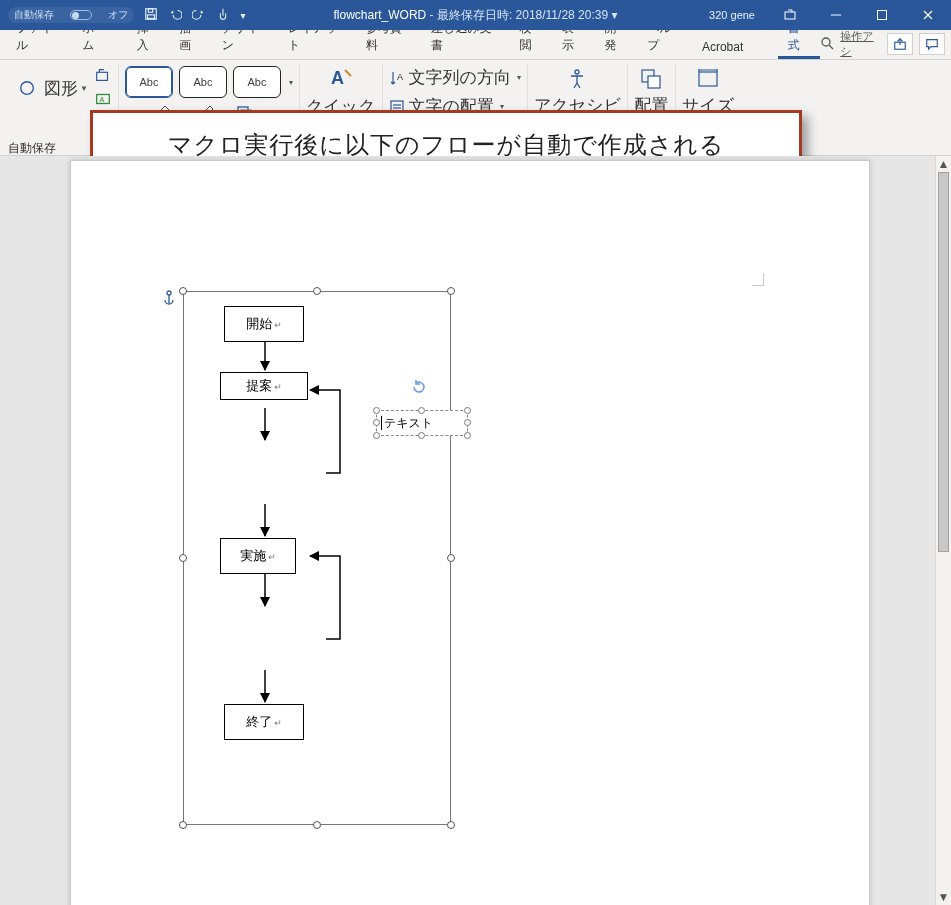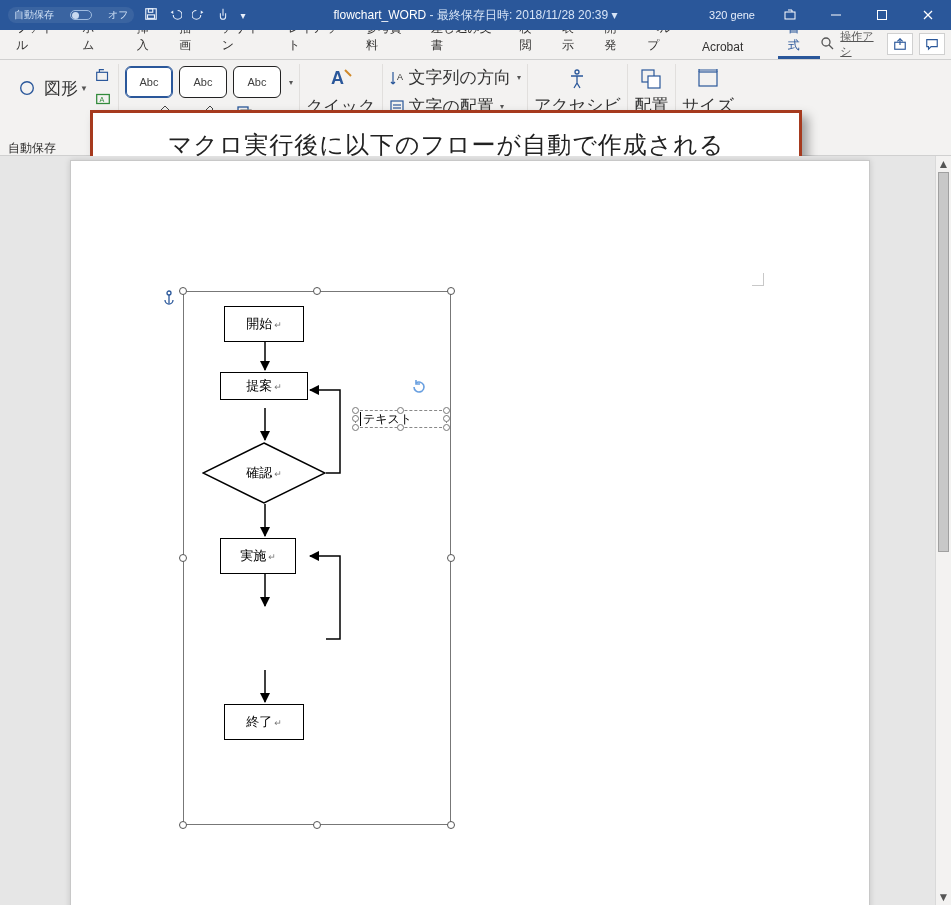--- a/index.html
+++ b/index.html
@@ -462,26 +462,20 @@
 
         
         <div class="node process" style="left:36px; top:80px; width:88px; height:28px;">
             <span class="txt">提案</span>
           </div>
         <div class="arrow" style="left:80px; top:116px;"><svg width="2" height="34">
               <line x1="1" y1="0" x2="1" y2="32" stroke="#000" stroke-width="1.5" marker-end="url(#ah)"></line>
             </svg></div>
 
         
-        <div class="diamond" style="left:18px; top:150px; width:124px; height:62px;">
-          <svg viewBox="0 0 124 62" width="124" height="62">
-              <polygon points="62,1 123,31 62,61 1,31" fill="#fff" stroke="#000" stroke-width="1.5"></polygon>
-            </svg>
-          <span class="txt">確認</span>
-        </div>
         
         <div class="arrow" style="left:124px; top:96px;">
           <svg width="40" height="90">
               <path d="M18 85 H32 V2 H2" fill="none" stroke="#000" stroke-width="1.5" marker-end="url(#ah)"></path>
             </svg>
         </div>
         <div class="arrow" style="left:80px; top:212px;"><svg width="2" height="34">
               <line x1="1" y1="0" x2="1" y2="32" stroke="#000" stroke-width="1.5" marker-end="url(#ah)"></line>
             </svg></div>
 
@@ -509,21 +503,21 @@
             <span class="txt">終了</span>
           </div>
 
         
         <div class="rot-handle" style="left:226px; top:86px;">
           <svg width="18" height="18" viewBox="0 0 18 18" fill="none" stroke="#6aa0e0" stroke-width="1.6">
               <path d="M4 9a5 5 0 1 0 2-4"></path>
               <path d="M6 2l0 4 4 0"></path>
             </svg>
         </div>
-        <div class="textbox-sel" style="left:171px; top:118px; width:92px; height:18px;">
+        <div class="textbox-sel" style="left:192px; top:118px; width:92px; height:26px;">
           <span class="caret"></span>
           <span class="txt">テキスト</span>
           <span class="tb-handle" style="left:-4px;top:-4px"></span>
           <span class="tb-handle" style="left:calc(50% - 4px);top:-4px"></span>
           <span class="tb-handle" style="right:-4px;top:-4px"></span>
           <span class="tb-handle" style="right:-4px;top:calc(50% - 4px)"></span>
           <span class="tb-handle" style="right:-4px;bottom:-4px"></span>
           <span class="tb-handle" style="left:calc(50% - 4px);bottom:-4px"></span>
           <span class="tb-handle" style="left:-4px;bottom:-4px"></span>
           <span class="tb-handle" style="left:-4px;top:calc(50% - 4px)"></span>

